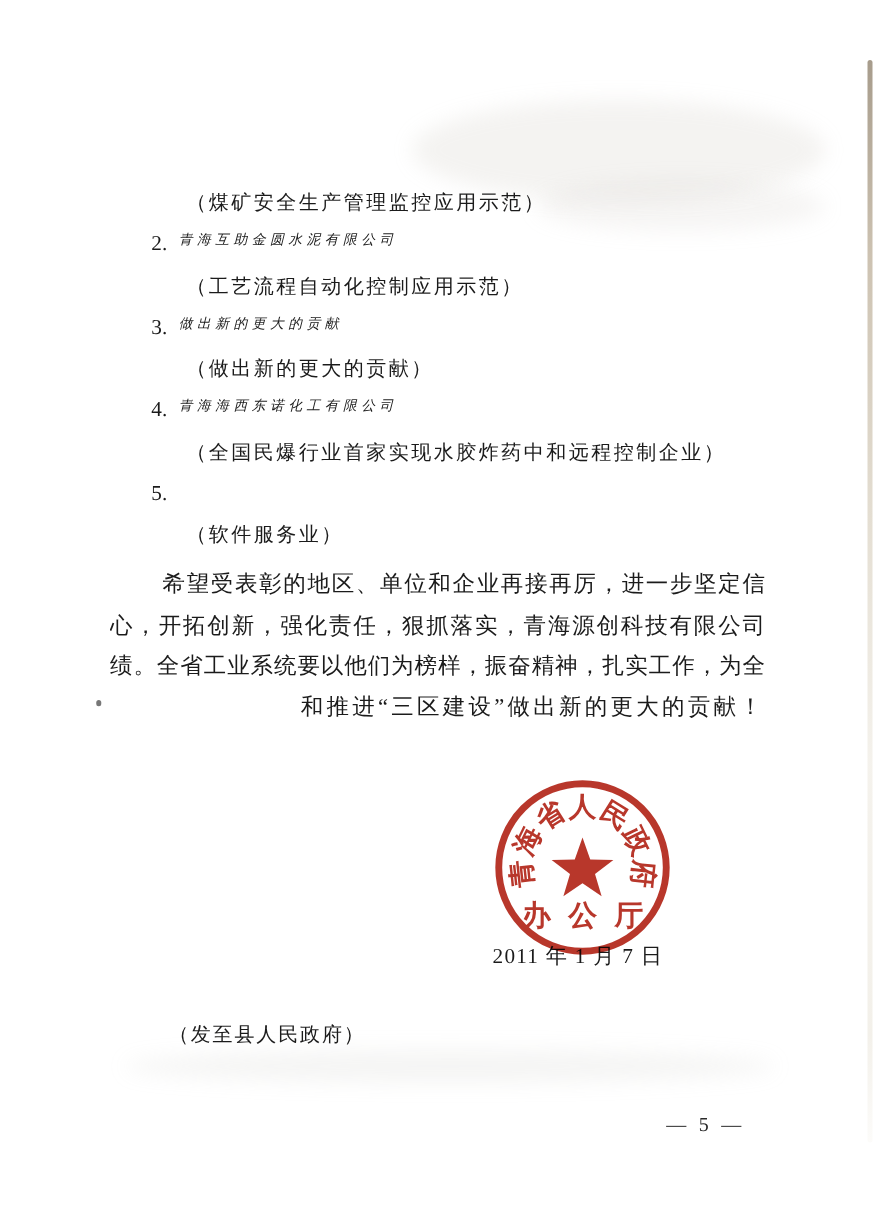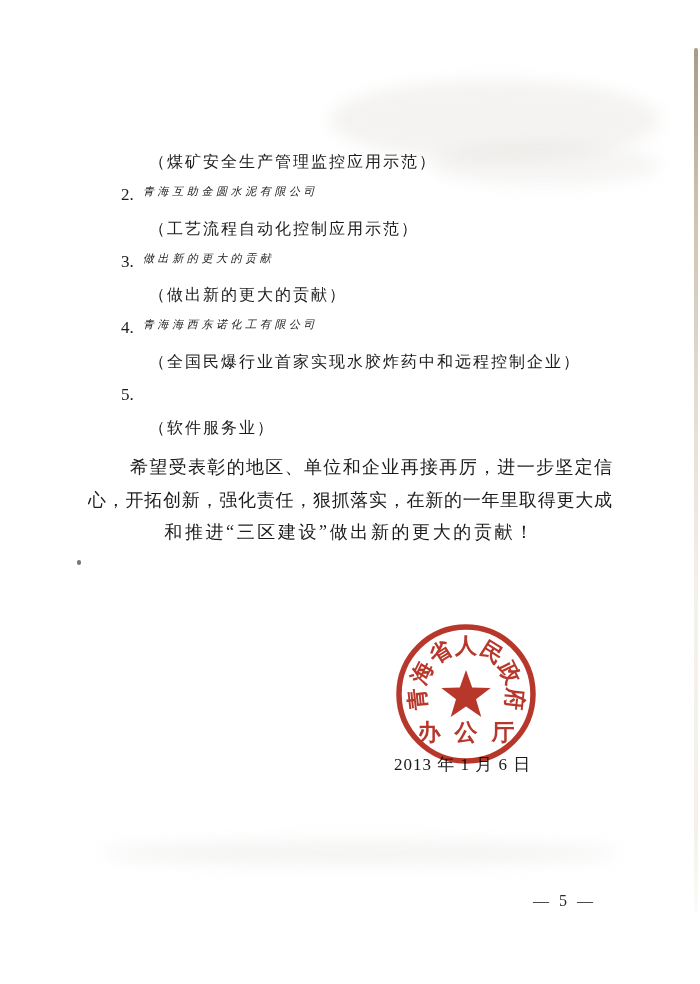--- a/index.html
+++ b/index.html
@@ -34,21 +34,21 @@
   .line { height: 33.3px; position: relative; }
   .line .num  { position: absolute; left: 121px; top: 5px; font-size: 17px; letter-spacing: 0; }
   .line .txt  { position: absolute; left: 143px; top: 4px; font-size: 11px; letter-spacing: 3.6px; white-space: nowrap; font-style: italic; }
   .line .note { position: absolute; left: 149px; top: 5px; font-size: 16px; letter-spacing: 2px; white-space: nowrap; text-align: right; }
 
   
   .paragraph { position: absolute; top: 451px; left: 88px; width: 524px; font-size: 18px; }
   .pline { height: 32.6px; line-height: 32.6px; overflow: hidden; }
   .pline.j { text-align: justify; text-align-last: justify; }
   .pline.first { text-indent: 42px; font-family: Liberation Serif, serif; }
-  .pline.last { text-align: center; letter-spacing: 2.6px; white-space: nowrap; }
+  .pline.last { text-align: right; letter-spacing: 2.6px; white-space: nowrap; }
 
   .date { position: absolute; top: 753px; left: 394px; font-size: 17px; letter-spacing: 1px; white-space: nowrap; }
   .distribution { position: absolute; top: 818px; left: 135px; font-size: 16px; letter-spacing: 1.5px; white-space: nowrap; }
   .page-number { position: absolute; top: 892px; left: 533px; font-size: 16px; letter-spacing: 3px; color: #2a2a2a; }
 
   
   .seal {
     position: absolute; top: 614px; left: 386px; width: 160px; height: 160px;
     mix-blend-mode: multiply; opacity: .93; pointer-events: none;
   }
@@ -97,39 +97,41 @@
     <div class="line">
       <span class="num">5.</span>
     </div>
     <div class="line">
       <span class="note">（软件服务业）</span>
     </div>
   </div>
 
   <div class="paragraph">
     <div class="pline j first">希望受表彰的地区、单位和企业再接再厉，进一步坚定信</div>
-    <div class="pline j">心，开拓创新，强化责任，狠抓落实，在新的一年里取得更大成</div>
+    <div class="pline j">心，开拓创新，强化责任，狠抓落实，青海源创科技有限公司</div>
+    <div class="pline j">绩。全省工业系统要以他们为榜样，振奋精神，扎实工作，为全</div>
     <div class="pline last">和推进“三区建设”做出新的更大的贡献！</div>
   </div>
 
-  <div class="date">2013 年 1 月 6 日</div>
+  <div class="date">2011 年 1 月 7 日</div>
 
   <div class="seal">
     <svg width="160" height="160" viewBox="0 0 160 160">
       <circle cx="80" cy="80" r="67" fill="none" stroke="#b3271b" stroke-width="5.5"></circle>
       <polygon points="80,56 86.2,73.5 104.7,74 90,85.2 95.3,103 80,92.5 64.7,103 70,85.2 55.3,74 73.8,73.5" fill="#b3271b"></polygon>
       <g font-size="22" text-anchor="middle" dominant-baseline="central">
         <text x="31.3" y="85.1" transform="rotate(-96 31.3 85.1)">青</text>
         <text x="36.0" y="58.5" transform="rotate(-64 36 58.5)">海</text>
         <text x="54.0" y="38.4" transform="rotate(-32 54 38.4)">省</text>
         <text x="80" y="31">人</text>
         <text x="106.0" y="38.4" transform="rotate(32 106 38.4)">民</text>
         <text x="124.0" y="58.5" transform="rotate(64 124 58.5)">政</text>
         <text x="128.7" y="85.1" transform="rotate(96 128.7 85.1)">府</text>
       </g>
       <text x="87" y="126" font-size="23" letter-spacing="14" text-anchor="middle">办公厅</text>
     </svg>
   </div>
 
+  <div class="distribution">（发至县人民政府）</div>
 
   <div class="page-number">— 5 —</div>
 
 </div>
 
 </body></html>

